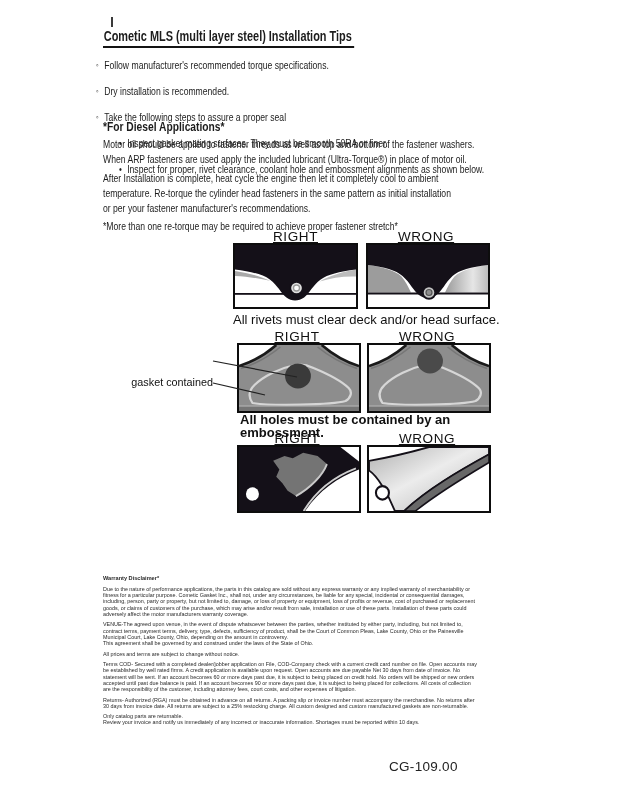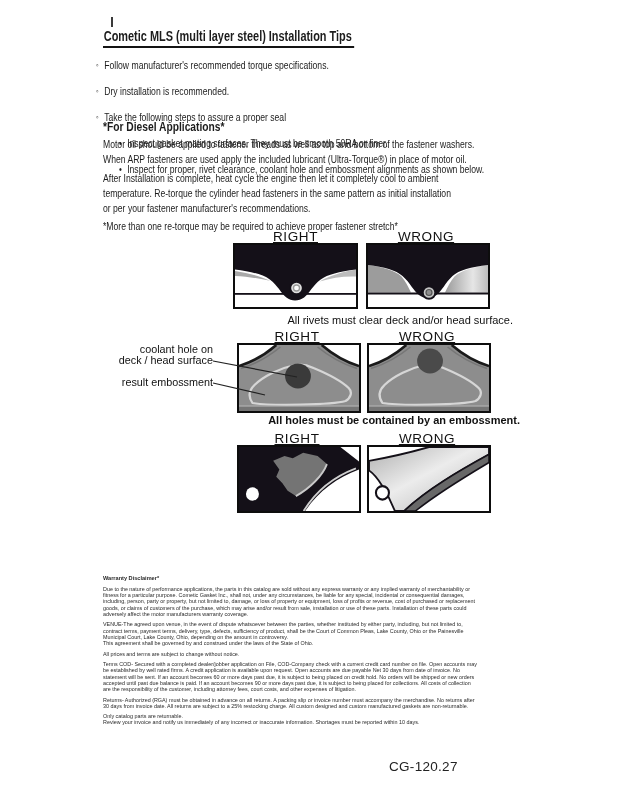--- a/index.html
+++ b/index.html
@@ -13,21 +13,21 @@
   .body-text{font-size:10.5px;line-height:14.8px;}
   .tips{font-size:10.5px;line-height:13px;}
   .tip-row{display:flex;}
   .tip-row.sub{margin-left:28px;}
   .marker{display:inline-block;width:10px;flex:0 0 10px;}
   .marker.open{font-size:9px;line-height:13px;}
   .marker.dot{font-size:10px;line-height:13px;}
   .dg-label{font-size:13.5px;letter-spacing:0.6px;text-align:center;color:#111;text-decoration:underline;}
   .panel{border:2px solid #0d0d0d;background:#fff;}
   .panel svg{display:block;width:100%;height:100%;}
-  .caption{font-size:11px;line-height:12.6px;white-space:pre-line;color:#111;text-align:right;}
+  .caption{font-size:13px;line-height:12.6px;white-space:pre-line;color:#111;}
   .anno{font-size:10.8px;line-height:11.2px;text-align:right;white-space:pre-line;color:#111;}
   .legal{width:422px;font-size:5.4px;line-height:6.15px;color:#2a2a2a;}
   .legal .lg-head{font-size:5.6px;font-weight:bold;margin-bottom:5px;}
   .legal p{margin:0 0 4.5px 0;white-space:pre-line;}
   .footer-code{font-size:13.5px;letter-spacing:0.3px;color:#222;}
   .crop-mark{width:2px;height:10px;background:#3a3a3a;}
 </style>
 </head>
 <body>
 
@@ -98,23 +98,21 @@
       <path d="M0,0 H120 V20 C103,22 91,25 84.5,31 C77,38 74,46 68.5,50 C63,53.8 56,53.8 51,50 C45.5,46 42.5,38 34.5,31 C28,25 16,22 0,20 Z" fill="#141018"></path>
       <circle cx="61" cy="47.5" r="6.3" fill="#c4c4c4" stroke="#141018" stroke-width="2"></circle>
       <circle cx="61" cy="47.5" r="3" fill="#8e8e8e" stroke="#555555" stroke-width="1.2"></circle>
     </svg>
   </div>
   <div class="abs caption" style="left:233px;top:314px;width:280px;">All rivets must clear deck and/or head surface.</div>
 
   <div class="abs dg-label" style="left:237px;top:329px;width:120px;">RIGHT</div>
   <div class="abs dg-label" style="left:367px;top:329px;width:120px;">WRONG</div>
 
-  <div class="abs anno" style="left:90px;top:344px;width:123px;">coolant hole on
-deck / head surface</div>
-  <div class="abs anno" style="left:90px;top:377px;width:123px;">result embossment</div>
+  <div class="abs anno" style="left:90px;top:377px;width:123px;">gasket contained</div>
 
   <div class="abs panel" style="left:237px;top:343px;width:120px;height:66px;">
     <svg viewBox="0 0 116 66" preserveAspectRatio="none">
       <rect x="0" y="0" width="116" height="66" fill="#8d8d8d"></rect>
       <path d="M0,0 H36 C26,9 13,17 0,21 Z" fill="#ffffff"></path>
       <path d="M116,0 H80 C90,9 103,17 116,21 Z" fill="#ffffff"></path>
       <path d="M36,0 C26,9 13,17 0,21" stroke="#1a1a1a" stroke-width="2.6" fill="none"></path>
       <path d="M80,0 C90,9 103,17 116,21" stroke="#1a1a1a" stroke-width="2.6" fill="none"></path>
       <path d="M40,2 C30,10.5 16,19 2,23.5" stroke="#767676" stroke-width="1.6" fill="none"></path>
       <path d="M76,2 C86,10.5 100,19 114,23.5" stroke="#767676" stroke-width="1.6" fill="none"></path>
@@ -192,15 +190,15 @@
 be established by well rated firms.  A credit application is available upon request.  Open accounts are due payable Net 30 days from date of invoice.  No
 statement will be sent.  If an account becomes 60 or more days past due, it is subject to being placed on credit hold.  No orders will be shipped or new orders
 accepted until past due balance is paid.  If an account becomes 90 or more days past due, it is subject to being placed for collections.  All costs of collection
 are the responsibility of the customer, including attorney fees, court costs, and other expenses of litigation.</p>
     <p>Returns- Authorized (RGA) must be obtained in advance on all returns.  A packing slip or invoice number must accompany the merchandise.  No returns after
 30 days from invoice date.  All returns are subject to a 25% restocking charge.  All custom designed and custom manufactured gaskets are non-returnable.</p>
     <p>Only catalog parts are returnable.
 Review your invoice and notify us immediately of any incorrect or inaccurate information.  Shortages must be reported within 10 days.</p>
   </div>
 
-  <div class="abs footer-code" style="left:389px;top:759px;">CG-120.27</div>
+  <div class="abs footer-code" style="left:389px;top:759px;">CG-109.00</div>
 
 </div>
 
 </body></html>

